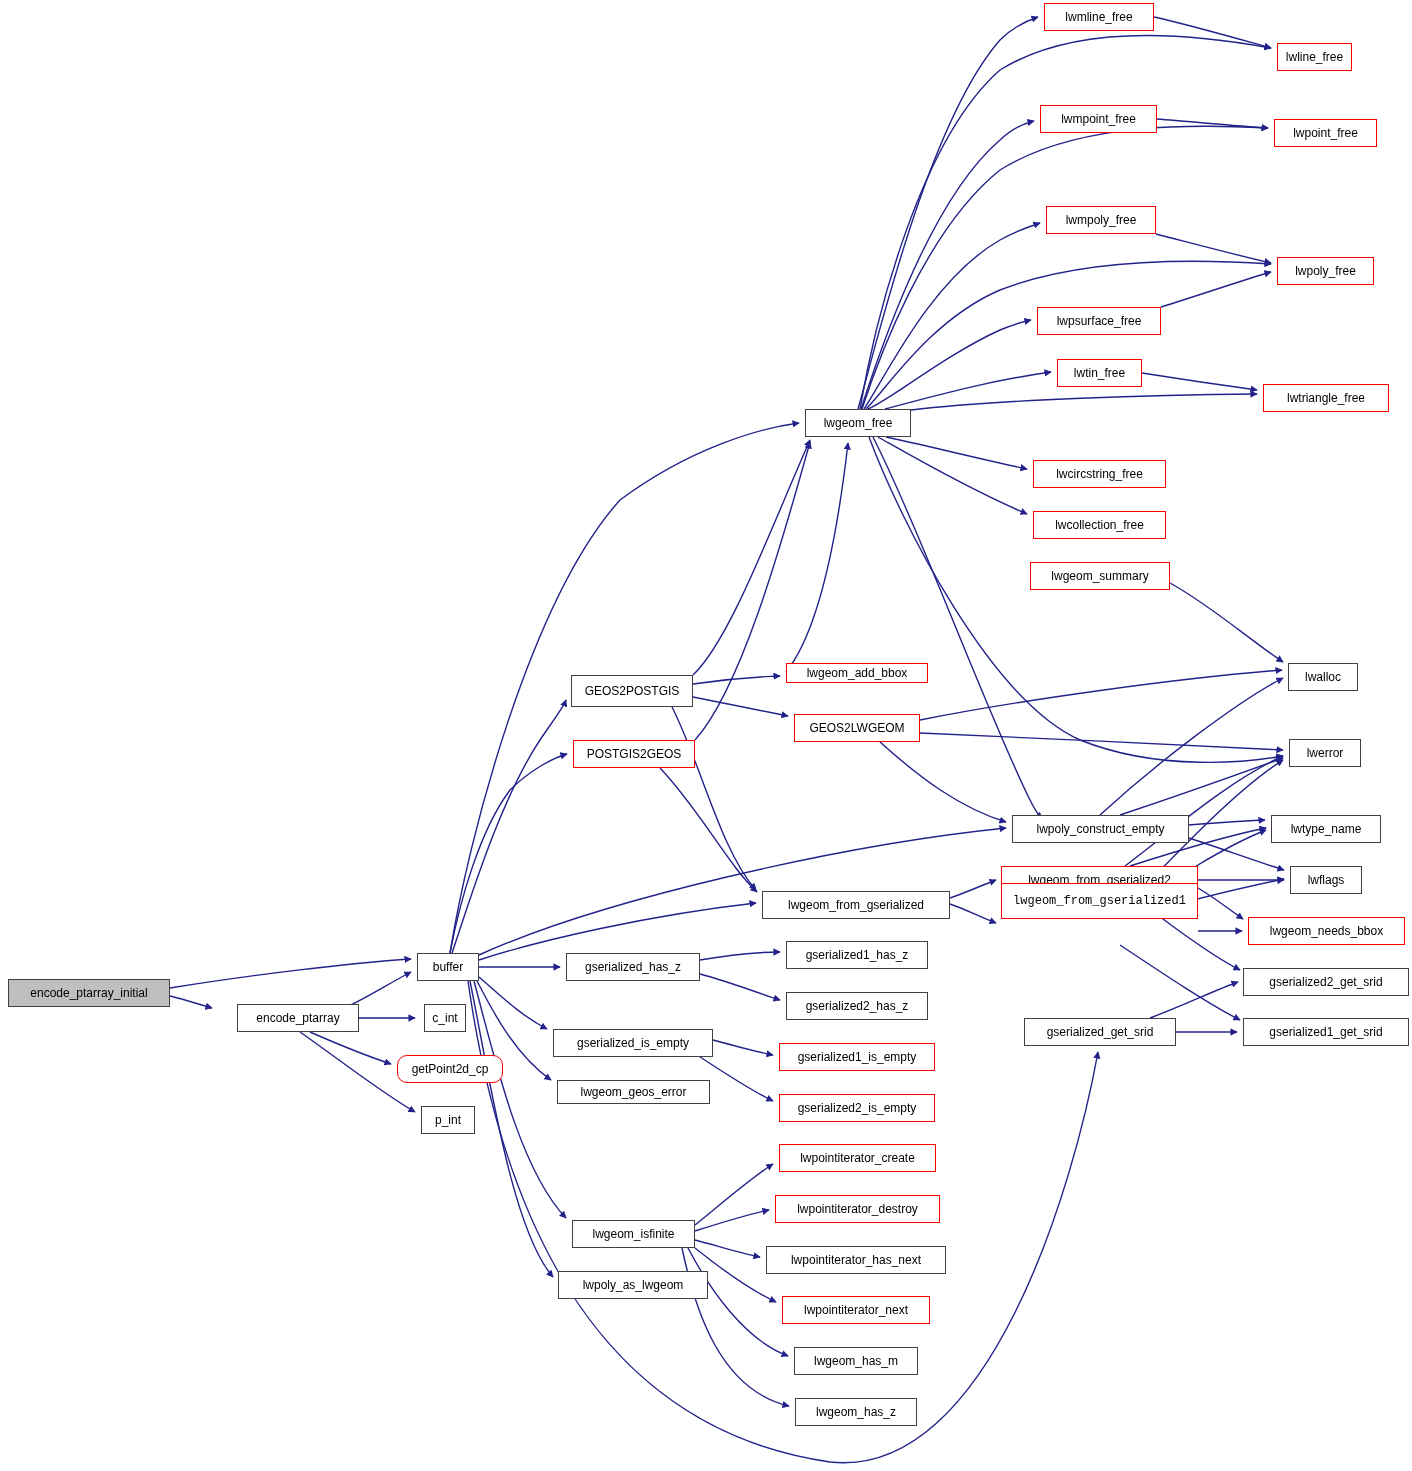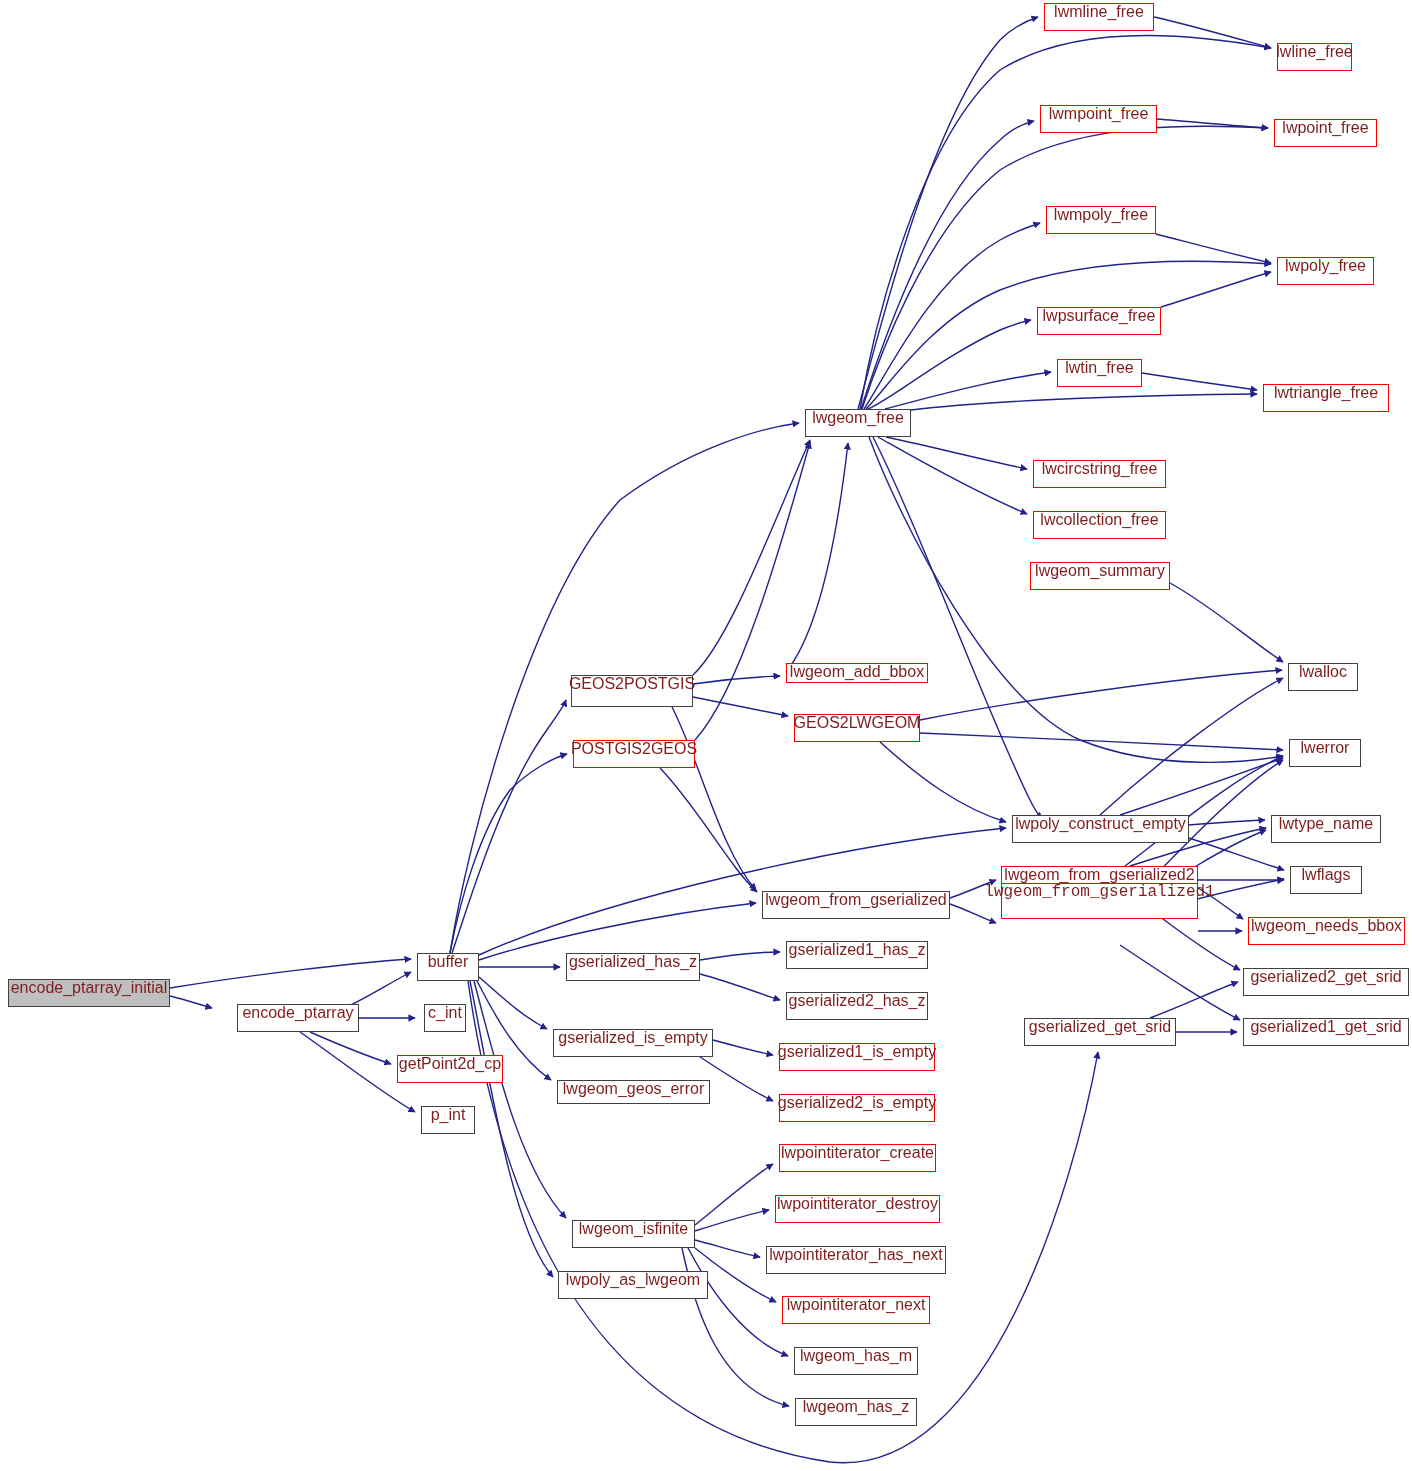--- a/index.html
+++ b/index.html
@@ -20,25 +20,26 @@
     left: 0;
     top: 0;
     width: 1412px;
     height: 1471px;
     pointer-events: none;
   }
   .node {
     position: absolute;
     box-sizing: border-box;
     display: flex;
+    align-items: center;
     justify-content: center;
     background: #ffffff;
     border: 1px solid #404040;
-    font-size: 16px;
-    color: #7f1d1d;
+    font-size: 12px;
+    color: #000000;
     white-space: nowrap;
     line-height: 1;
     letter-spacing: 0px;
     z-index: 5;
   }
   .node.red {
     border: 1px solid #ff0000;
   }
   .node.root {
     background: #bfbfbf;
@@ -141,21 +142,21 @@
       </div>
       <div class="node" style="left: 218px; top: 1004px; width: 122px; height: 28px; margin-left: 19px;">
         <span class="lbl">encode_ptarray</span>
       </div>
       <div class="node" style="left: 417px; top: 953px; width: 62px; height: 28px;">
         <span class="lbl">buffer</span>
       </div>
       <div class="node" style="left: 424px; top: 1004px; width: 42px; height: 28px;">
         <span class="lbl">c_int</span>
       </div>
-      <div class="node red" style="left: 397px; top: 1055px; width: 106px; height: 28px;">
+      <div class="node red" style="left: 397px; top: 1055px; width: 106px; height: 28px; border-radius: 10px;">
         <span class="lbl">getPoint2d_cp</span>
       </div>
       <div class="node" style="left: 421px; top: 1106px; width: 54px; height: 28px;">
         <span class="lbl">p_int</span>
       </div>
       <div class="node" style="left: 571px; top: 675px; width: 122px; height: 32px;">
         <span class="lbl">GEOS2POSTGIS</span>
       </div>
       <div class="node red" style="left: 573px; top: 740px; width: 122px; height: 28px;">
         <span class="lbl">POSTGIS2GEOS</span>

